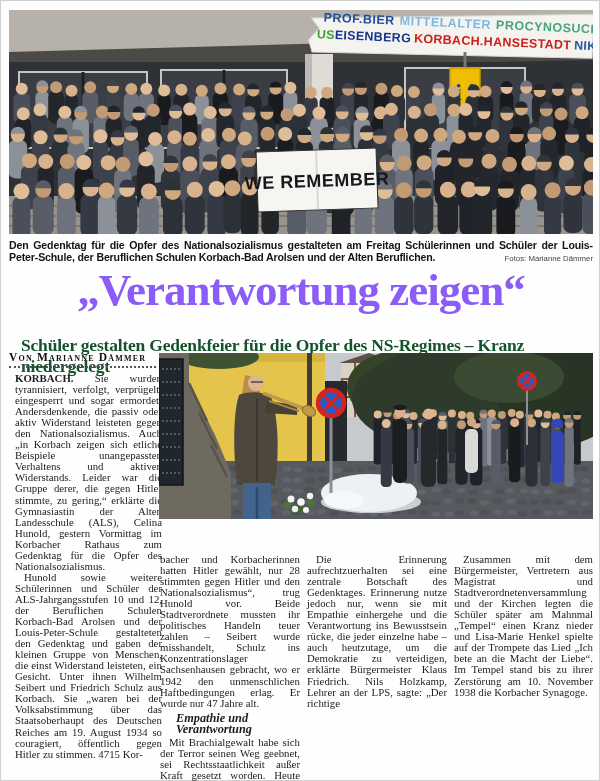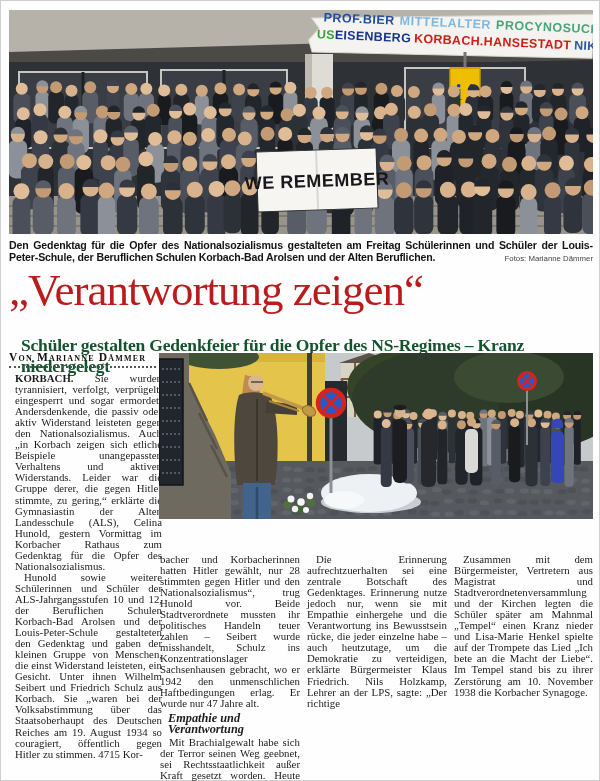--- a/index.html
+++ b/index.html
@@ -9,37 +9,37 @@
         font-family:"Liberation Serif", serif;color:#1c1c1c;}
   figure{margin:0;}
   .photo-top{position:absolute;left:8px;top:9px;width:584px;height:224px;overflow:hidden;background:#2e3135;}
   .photo-mid{position:absolute;left:158px;top:352px;width:434px;height:166px;overflow:hidden;background:#c6cacc;}
   .photo-top svg,.photo-mid svg{display:block;}
   .caption{position:absolute;font-family:"Liberation Sans", sans-serif;font-weight:700;
            font-size:10.6px;line-height:12.4px;letter-spacing:-0.15px;color:#141414;text-align:justify;}
   .caption-top{left:8px;top:238px;width:584px;height:27px;}
   .caption-mid{left:158px;top:521px;width:434px;height:27px;}
   .credit{position:absolute;right:0;bottom:1px;font-weight:400;font-size:7.8px;color:#444;letter-spacing:0;}
-  .headline{position:absolute;left:8px;top:264px;width:584px;margin:0;text-align:left;
-            font-size:45px;line-height:50px;font-weight:400;letter-spacing:-1px;color:#b91c1c;}
+  .headline{position:absolute;left:8px;top:264px;width:584px;margin:0;text-align:center;
+            font-size:45px;line-height:50px;font-weight:700;letter-spacing:-1px;color:#8b5cf6;}
   .subhead{position:absolute;left:8px;top:322px;width:584px;margin:12px;text-align:left;
            font-size:17.5px;line-height:21px;font-weight:600;letter-spacing:-0.2px;color:#14532d;}
   .byline{position:absolute;left:8px;top:350px;width:147px;font-family:"Liberation Serif", serif;
           font-variant:small-caps;font-weight:700;font-size:11.5px;letter-spacing:1.2px;color:#111;
           border-bottom:2px dotted #555;padding-bottom:3px;}
   .col{position:absolute;font-size:10.8px;line-height:11.05px;text-align:justify;
        -webkit-hyphens:auto;hyphens:auto;}
   .col1{left:8px;top:372px;width:147px;height:404px;margin-left:6px;}
   .col2{left:159px;top:553px;width:140px;height:226px;}
   .col3{left:306px;top:553px;width:140px;height:226px;}
   .col4{left:453px;top:553px;width:139px;height:226px;}
   .para{margin:0;}
   .para.indent{text-indent:9px;}
   .lead{font-weight:700;}
-  .col-subhead{margin:4px 0 2px 8px;font-style:italic;font-weight:700;font-size:12.3px;
+  .col-subhead{margin:4px 0 2px 16px;font-style:italic;font-weight:700;font-size:12.3px;
                text-align:left;letter-spacing:0;}
 </style>
 </head>
 <body>
 
 <div class="page">
 
   <figure class="photo-top">
     <svg width="584" height="224" viewBox="0 0 584 224">
 

